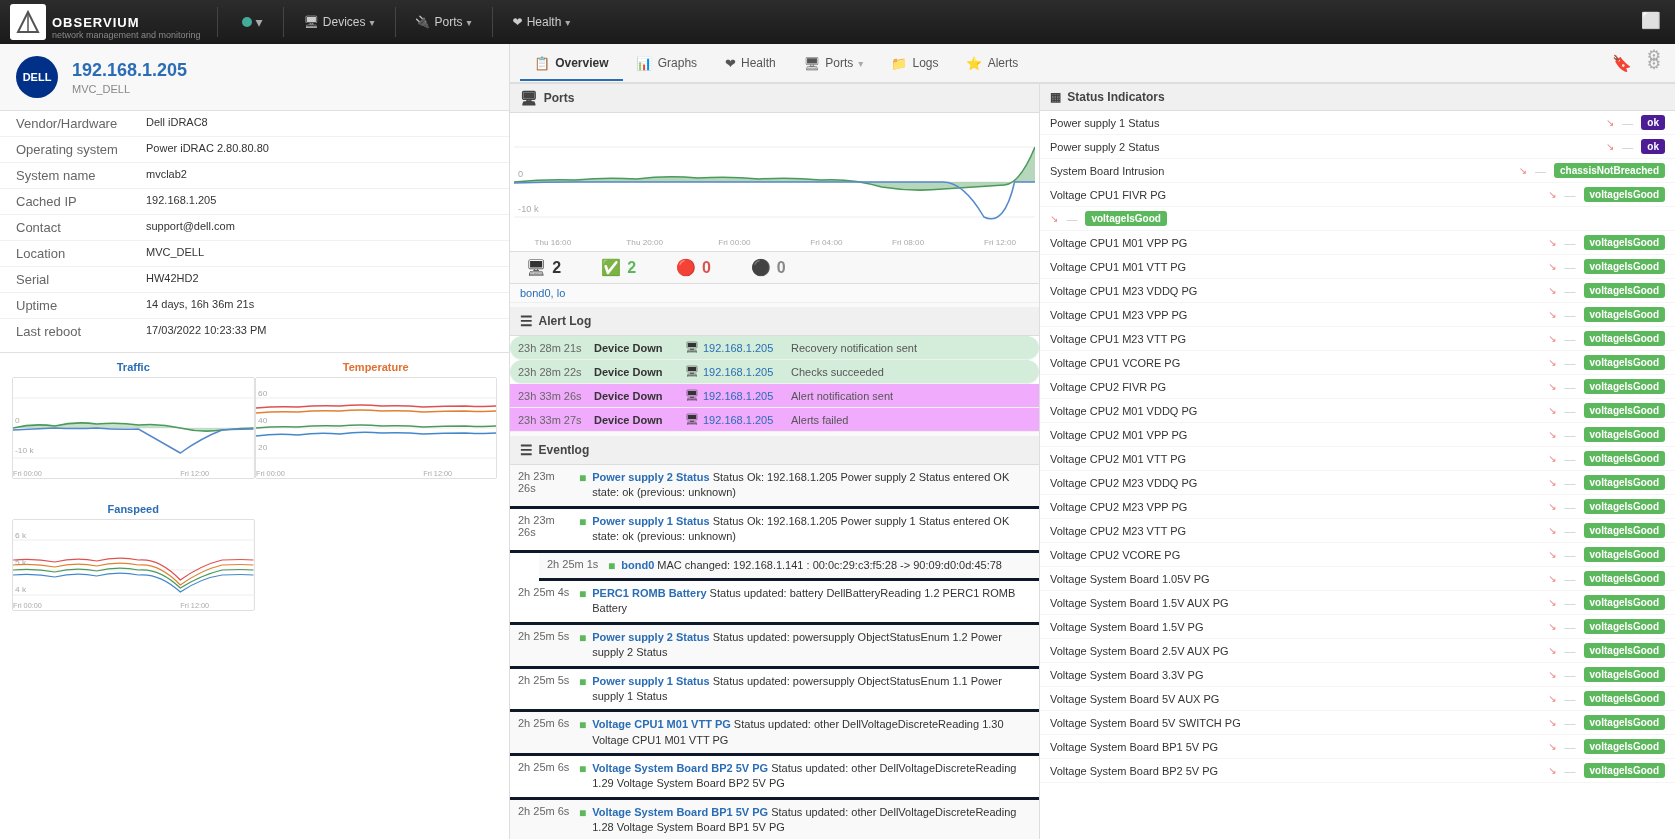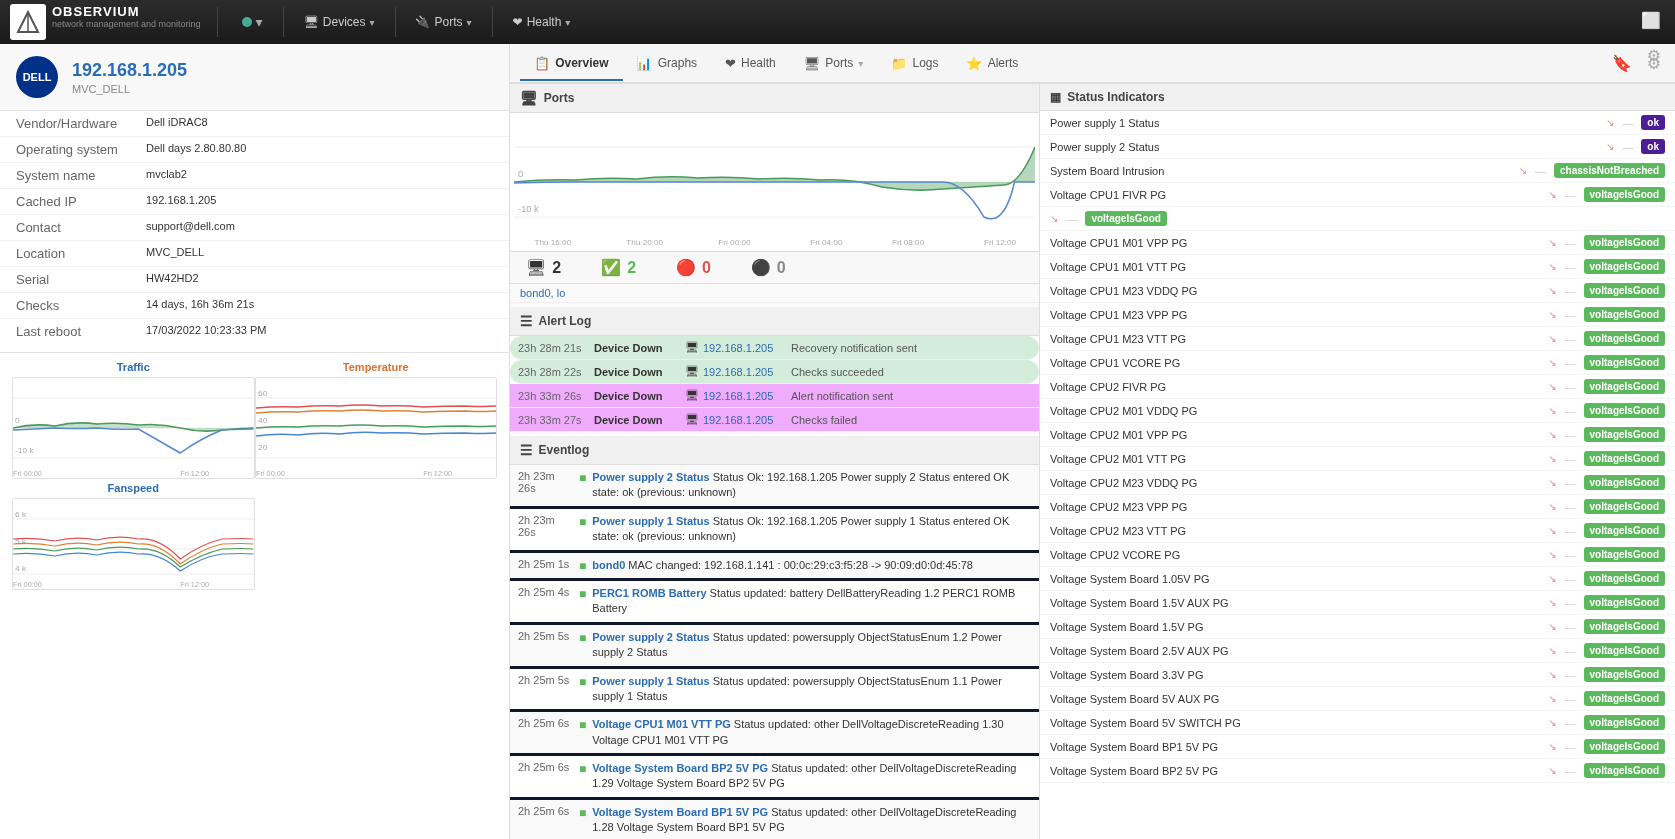--- a/index.html
+++ b/index.html
@@ -4,21 +4,21 @@
   <style>
     * { box-sizing: border-box; margin: 0; padding: 0; }
     body { font-family: Arial, sans-serif; font-size: 12px; background: #f0f0f0; color: #333; overflow: hidden; }
 
     
     .top-nav {
       display: flex; align-items: center; height: 44px;
       background: linear-gradient(180deg, #2c2c2c 0%, #1a1a1a 100%);
       padding: 0 10px; gap: 10px; position: relative;
     }
-    .logo-area { display: flex; align-items: flex-start; gap: 6px; }
+    .logo-area { display: flex; align-items: flex-end; gap: 6px; }
     .nav-btn { display: flex; align-items: center; gap: 4px; color: #ccc; font-size: 12px; cursor: pointer; padding: 4px 8px; border-radius: 3px; }
     .nav-btn .dot { width: 10px; height: 10px; border-radius: 50%; background: #4a9; }
     .top-right { margin-left: auto; display: flex; align-items: flex-end; gap: 8px; flex-direction: column; }
     .search-box { background: #3a3a3a; border: 1px solid #555; border-radius: 3px; padding: 4px 10px; color: #ccc; font-size: 12px; width: 120px; }
     .icon-btn { color: #aaa; cursor: pointer; font-size: 16px; padding: 4px; }
 
     
     .main-layout { display: flex; height: calc(839px - 44px); }
 
     
@@ -28,21 +28,21 @@
     .device-title { font-size: 18px; color: #2a6db5; font-weight: bold; }
     .device-subtitle { font-size: 11px; color: #888; margin-top: 2px; }
 
     .device-info { padding: 0 0 8px 0; border-bottom: 1px solid #e0e0e0; }
     .info-row { display: flex; padding: 5px 16px; border-bottom: 1px solid #f0f0f0; }
     .info-row:last-child { border-bottom: none; }
     .info-label { width: 130px; color: #666; font-size: 13px; flex-shrink: 0; }
     .info-value { color: #333; font-size: 11px; }
 
     .charts-section { padding: 8px 12px; flex: 1; overflow: hidden; }
-    .charts-row { display: flex; margin-bottom: 3px; }
+    .charts-row { display: flex; margin-bottom: 24px; }
     .chart-box { flex: 1; }
     .chart-title { text-align: center; color: #2a6db5; font-size: 11px; font-weight: bold; margin-bottom: 4px; }
     .chart-area { background: #f9f9f9; border: 1px solid #e0e0e0; border-radius: 2px; position: relative; overflow: hidden; }
 
     
     .right-content { flex: 1; display: flex; flex-direction: column; overflow: hidden; }
 
     
     .device-tabs { display: flex; align-items: center; background: #f5f5f5; border-bottom: 2px solid #ddd; padding: 0 10px; height: 40px; }
     .device-tab { padding: 8px 14px; font-size: 12px; cursor: pointer; color: #555; display: flex; align-items: center; gap: 5px; border-bottom: 2px solid transparent; margin-bottom: -2px; }
@@ -173,21 +173,21 @@
       </div>
     </div>
 
     <div class="device-info">
       <div class="info-row">
         <span class="info-label">Vendor/Hardware</span>
         <span class="info-value">Dell iDRAC8</span>
       </div>
       <div class="info-row">
         <span class="info-label">Operating system</span>
-        <span class="info-value">Dell days 2.80.80.80</span>
+        <span class="info-value">Power iDRAC 2.80.80.80</span>
       </div>
       <div class="info-row">
         <span class="info-label">System name</span>
         <span class="info-value">mvclab2</span>
       </div>
       <div class="info-row">
         <span class="info-label">Cached IP</span>
         <span class="info-value">192.168.1.205</span>
       </div>
       <div class="info-row">
@@ -196,21 +196,21 @@
       </div>
       <div class="info-row">
         <span class="info-label">Location</span>
         <span class="info-value">MVC_DELL</span>
       </div>
       <div class="info-row">
         <span class="info-label">Serial</span>
         <span class="info-value">HW42HD2</span>
       </div>
       <div class="info-row">
-        <span class="info-label">Checks</span>
+        <span class="info-label">Uptime</span>
         <span class="info-value">14 days, 16h 36m 21s</span>
       </div>
       <div class="info-row">
         <span class="info-label">Last reboot</span>
         <span class="info-value">17/03/2022 10:23:33 PM</span>
       </div>
     </div>
 
     <div class="charts-section">
 
@@ -412,42 +412,42 @@
     </span>
     <span class="alert-msg">Alert notification sent</span>
   </div>
               <div class="alert-row red-bg">
     <span class="alert-time">23h 33m 27s</span>
     <span class="alert-type">Device Down</span>
     <span class="alert-device">
       <span>🖥</span>
       <span style="color:#2a6db5;">192.168.1.205</span>
     </span>
-    <span class="alert-msg">Checks failed</span>
+    <span class="alert-msg">Alerts failed</span>
   </div>
             </div>
         </div>
 
         <div class="eventlog-section">
           <div class="section-header">
             <span class="section-icon">☰</span>
             <span>Eventlog</span>
           </div>
           <div id="eventlog-rows">
           <div class="event-row" style="background: rgb(249, 249, 249);">
     <span class="event-time">2h 23m 26s</span>
     <span class="event-icon" style="color:#5cb85c;">■</span>
     <span class="event-text"><span class="event-highlight">Power supply 2 Status</span> Status Ok: 192.168.1.205 Power supply 2 Status entered OK state: ok (previous: unknown)</span>
   </div>
               <div class="event-row" style="background: rgb(255, 255, 255);">
     <span class="event-time">2h 23m 26s</span>
     <span class="event-icon" style="color:#5cb85c;">■</span>
     <span class="event-text"><span class="event-highlight">Power supply 1 Status</span> Status Ok: 192.168.1.205 Power supply 1 Status entered OK state: ok (previous: unknown)</span>
   </div>
-              <div class="event-row" style="background: rgb(249, 249, 249);">
+              <div class="event-row" style="background: rgb(249, 249, 249); margin-left: 29px;">
     <span class="event-time">2h 25m 1s</span>
     <span class="event-icon" style="color:#5cb85c;">■</span>
     <span class="event-text"><span class="event-highlight">bond0</span> MAC changed: 192.168.1.141 : 00:0c:29:c3:f5:28 -&gt; 90:09:d0:0d:45:78</span>
   </div>
               <div class="event-row" style="background: rgb(255, 255, 255);">
     <span class="event-time">2h 25m 4s</span>
     <span class="event-icon" style="color:#5cb85c;">■</span>
     <span class="event-text"><span class="event-highlight">PERC1 ROMB Battery</span> Status updated: battery DellBatteryReading 1.2 PERC1 ROMB Battery</span>
   </div>
               <div class="event-row" style="background: rgb(249, 249, 249);">

